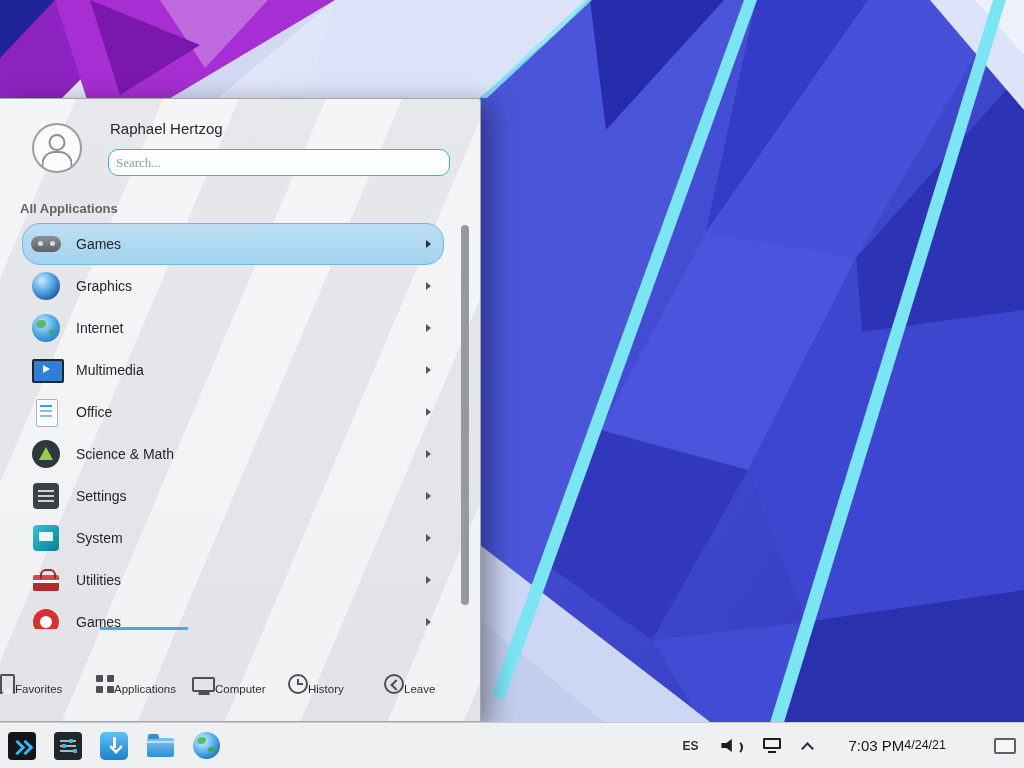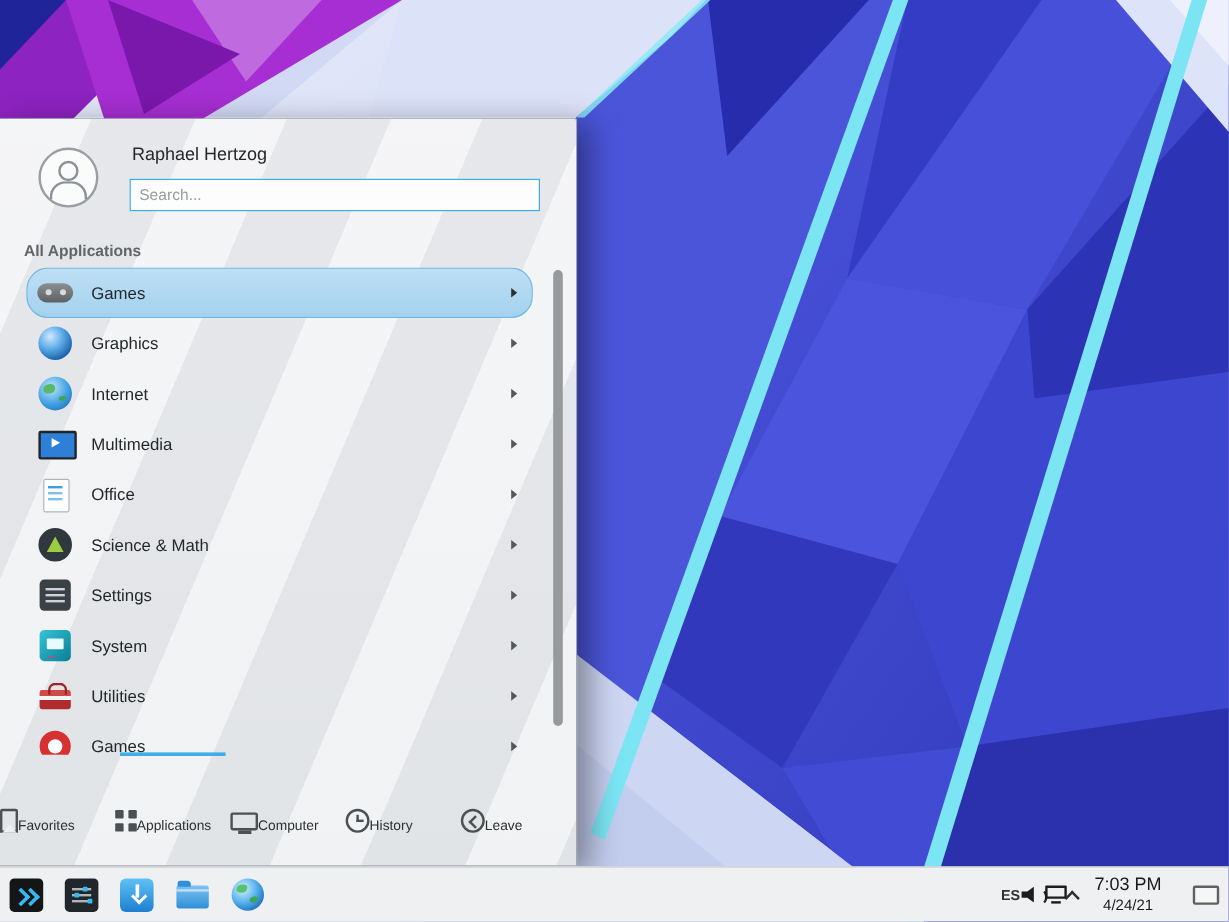--- a/index.html
+++ b/index.html
@@ -20,22 +20,22 @@
     box-shadow: 10px 6px 26px rgba(0,0,0,.38);
   }
   .avatar { position:absolute; left:32px; top:24px; width:50px; height:50px; border-radius:50%;
     border:2px solid #9a9da1; background:#fafbfb; }
   .avatar::before { content:""; position:absolute; left:50%; top:9px; transform:translateX(-50%);
     width:13px; height:13px; border:2px solid #8d9094; border-radius:50%; }
   .avatar::after { content:""; position:absolute; left:50%; bottom:5px; transform:translateX(-50%);
     width:27px; height:13px; border:2px solid #8d9094; border-bottom:none; border-radius:13px 13px 0 0; }
   .user-name { position:absolute; left:110px; top:21px; font-size:15px; color:#25282b; }
   .search { position:absolute; left:108px; top:50px; width:342px; height:27px;
-    border:1px solid var(--accent,#3daee9); border-radius:0; background:#fdfdfd;
-    font-size:13px; color:#2b2e31; padding:0 7px; outline:none; font-family:Liberation Sans, sans-serif; }
+    border:1px solid var(--accent,#3daee9); border-radius:10px; background:#fdfdfd;
+    font-size:13px; color:#2b2e31; padding:0 7px; outline:none; font-family:Liberation Serif, serif; }
   .search::placeholder { color:#9a9da0; }
   .section-label { position:absolute; left:20px; top:102px; font-size:13px; color:#626568;font-weight:bold; }
 
   .app-list { position:absolute; left:0; top:124px; width:100%; height:406px; overflow:hidden; }
   .app-row { position:relative; height:42px; margin:0 36px 0 22px; display:flex; align-items:center;
     border:1px solid transparent; border-radius:3px; }
   .app-row.selected { background:linear-gradient(#bedff4,#a3d2ee); border-color:#6cb9e2;border-radius:18px; }
   .app-label { margin-left:14px; font-size:14px; color:#25282b; }
   .arrow-right { margin-left:auto; margin-right:12px; width:0; height:0;
     border-left:5px solid #55585b; border-top:4px solid transparent; border-bottom:4px solid transparent; }
@@ -127,34 +127,34 @@
     border-right:3px solid #fff; border-bottom:3px solid #fff; transform:rotate(45deg) scale(.8); }
   .ticon-folder { width:27px; height:19px; margin-top:4px; border-radius:2px;
     background:linear-gradient(#7ec3f2,#2f8fd8); }
   .ticon-folder::before { top:-4px; left:1px; width:11px; height:5px; background:#2f8fd8; border-radius:2px 3px 0 0; }
   .ticon-folder::after { top:3px; left:0; right:0; height:2px; background:rgba(255,255,255,.55); }
   .ticon-globe { width:27px; height:27px; border-radius:50%;
     background:radial-gradient(circle at 35% 32%,#d6f2ff,#57b2ec 45%,#1b6fc0 80%,#10488a); overflow:hidden; }
   .ticon-globe::before { left:4px; top:5px; width:9px; height:7px; background:#57c26a;
     border-radius:60% 40% 55% 45%; box-shadow:10px 9px 0 -1px #3ea554; }
 
-  .tray { margin-left:auto; display:flex; align-items:center; gap:0; }
+  .tray { margin-left:auto; display:flex; align-items:center; gap:22px; }
   .kb-layout { font-size:12px; font-weight:bold; color:#303336; }
   .speaker { position:relative; width:21px; height:17px; }
   .speaker::before { content:""; position:absolute; left:1px; top:2px; width:13px; height:13px; background:#1b1d1f;
     clip-path:polygon(0 30%,38% 30%,80% 0,80% 100%,38% 70%,0 70%); }
   .speaker::after { content:""; position:absolute; left:8px; top:3px; width:11px; height:11px;
     border:2px solid transparent; border-right-color:#1b1d1f; border-radius:50%; }
   .network { position:relative; width:18px; height:15px; }
   .network::before { content:""; position:absolute; left:0; right:0; top:0; bottom:4px;
     border:2px solid #1b1d1f; border-radius:1px; }
   .network::after { content:""; position:absolute; left:5px; bottom:0; width:8px; height:2px; background:#1b1d1f; }
   .caret-up { width:9px; height:9px; border-right:2.5px solid #2a2d30; border-bottom:2.5px solid #2a2d30;
     transform:rotate(-135deg); margin-top:5px; }
-  .clock { display:flex; flex-direction:column; align-items:center; line-height:1.2;
+  .clock { display:flex; flex-direction:row; align-items:center; line-height:1.2;
     color:#17191b; margin:0 26px 0 14px; }
   .clock-time { font-size:15px; }
   .clock-date { font-size:12.5px; }
   .show-desktop { width:22px; height:16px; border:2px solid #5e6163; border-radius:2px;
     background:rgba(255,255,255,.4); margin-right:8px; }
 </style>
 </head>
 <body>
 
 <div class="desktop">

